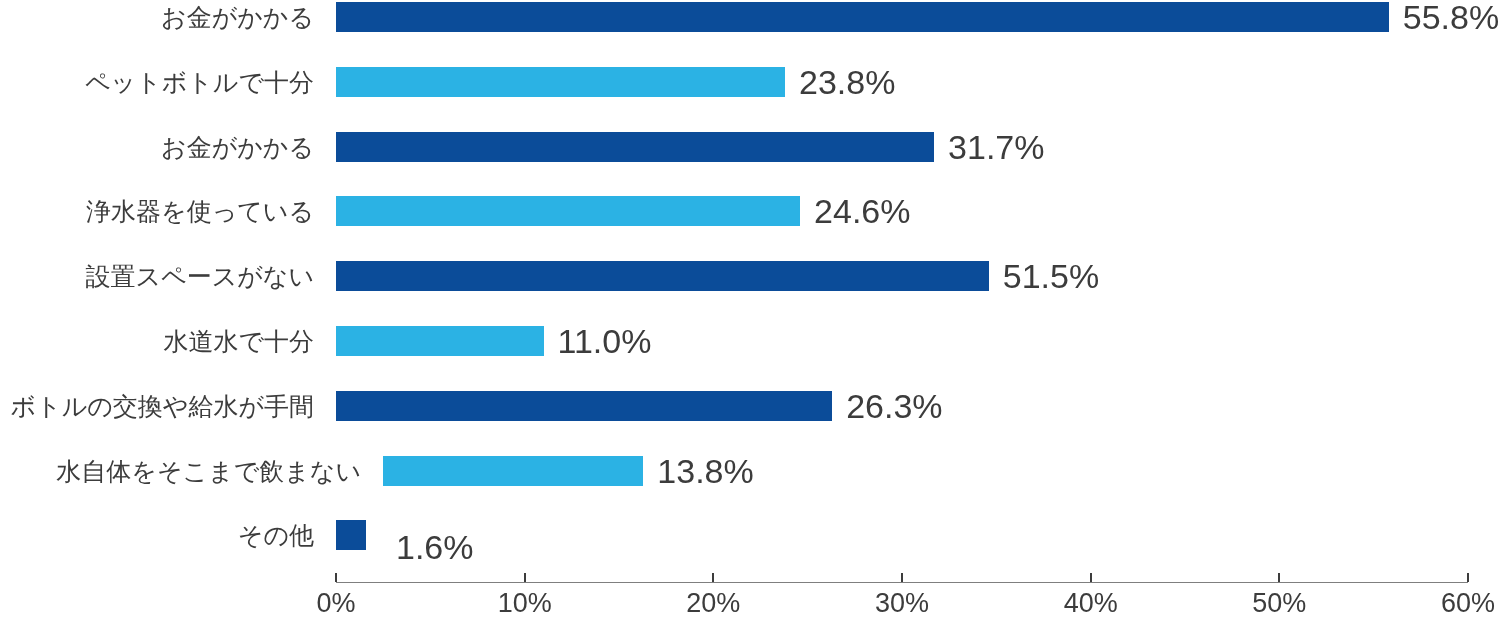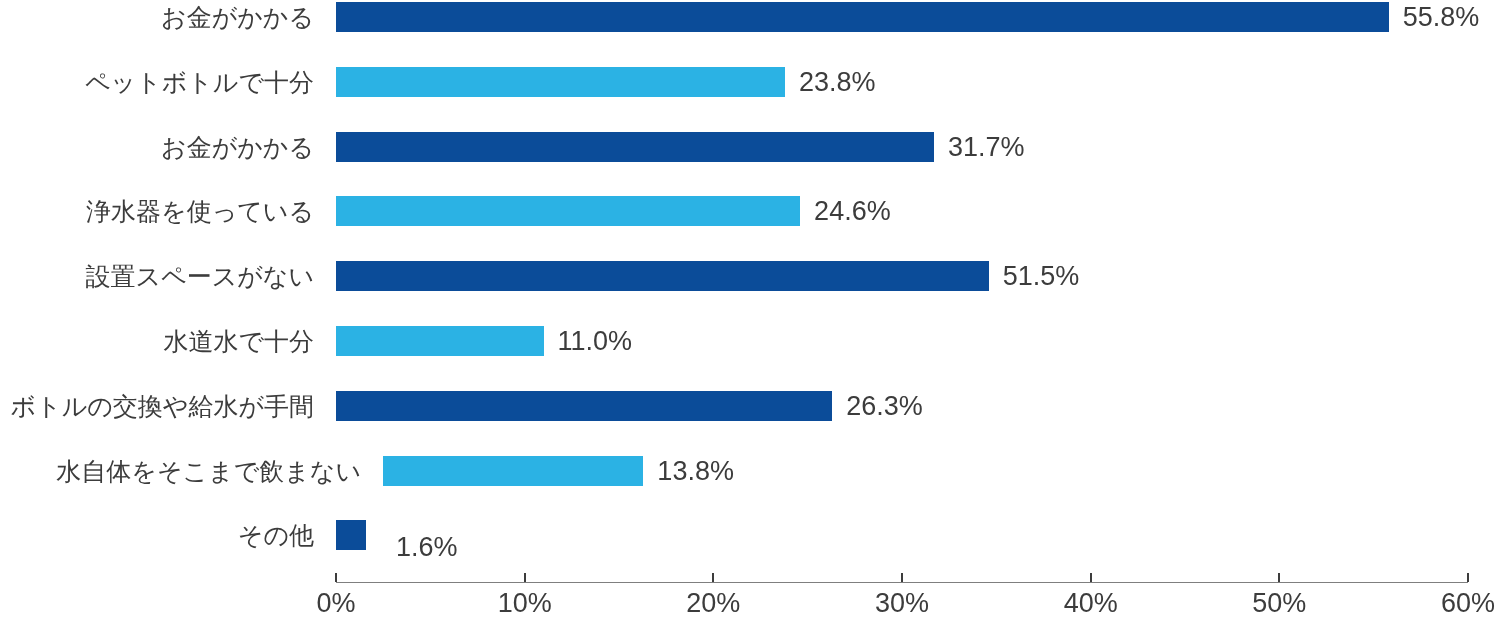--- a/index.html
+++ b/index.html
@@ -55,21 +55,21 @@
     left: 336px;
     top: 0;
     height: 30px;
   }
 
   .value-label {
     position: absolute;
     top: 50%;
     transform: translateY(-50%);
     white-space: nowrap;
-    font-size: 27px;
+    font-size: 34px;
     line-height: 1;
     color: #3c3c3c;
   }
 
   
   .axis {
     position: absolute;
     left: 0;
     top: 568px;
     width: 1500px;

